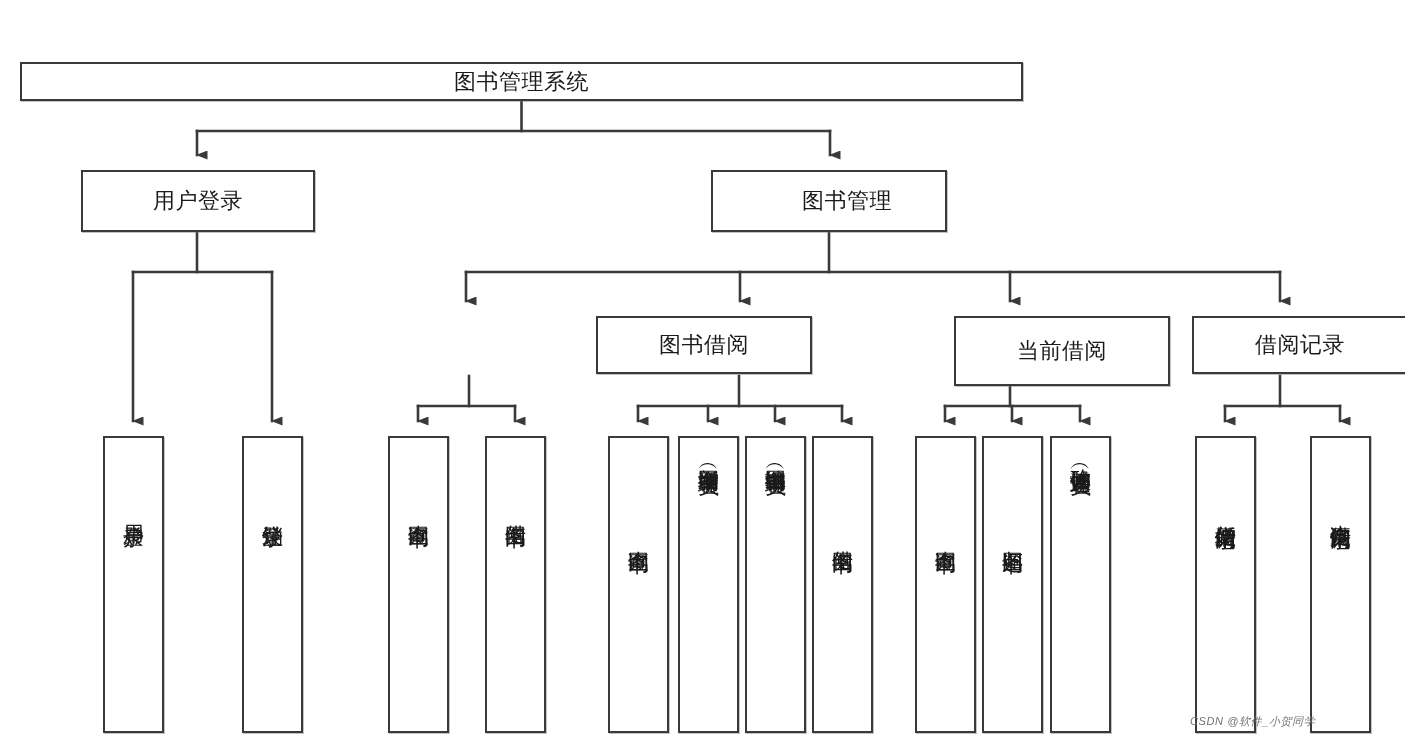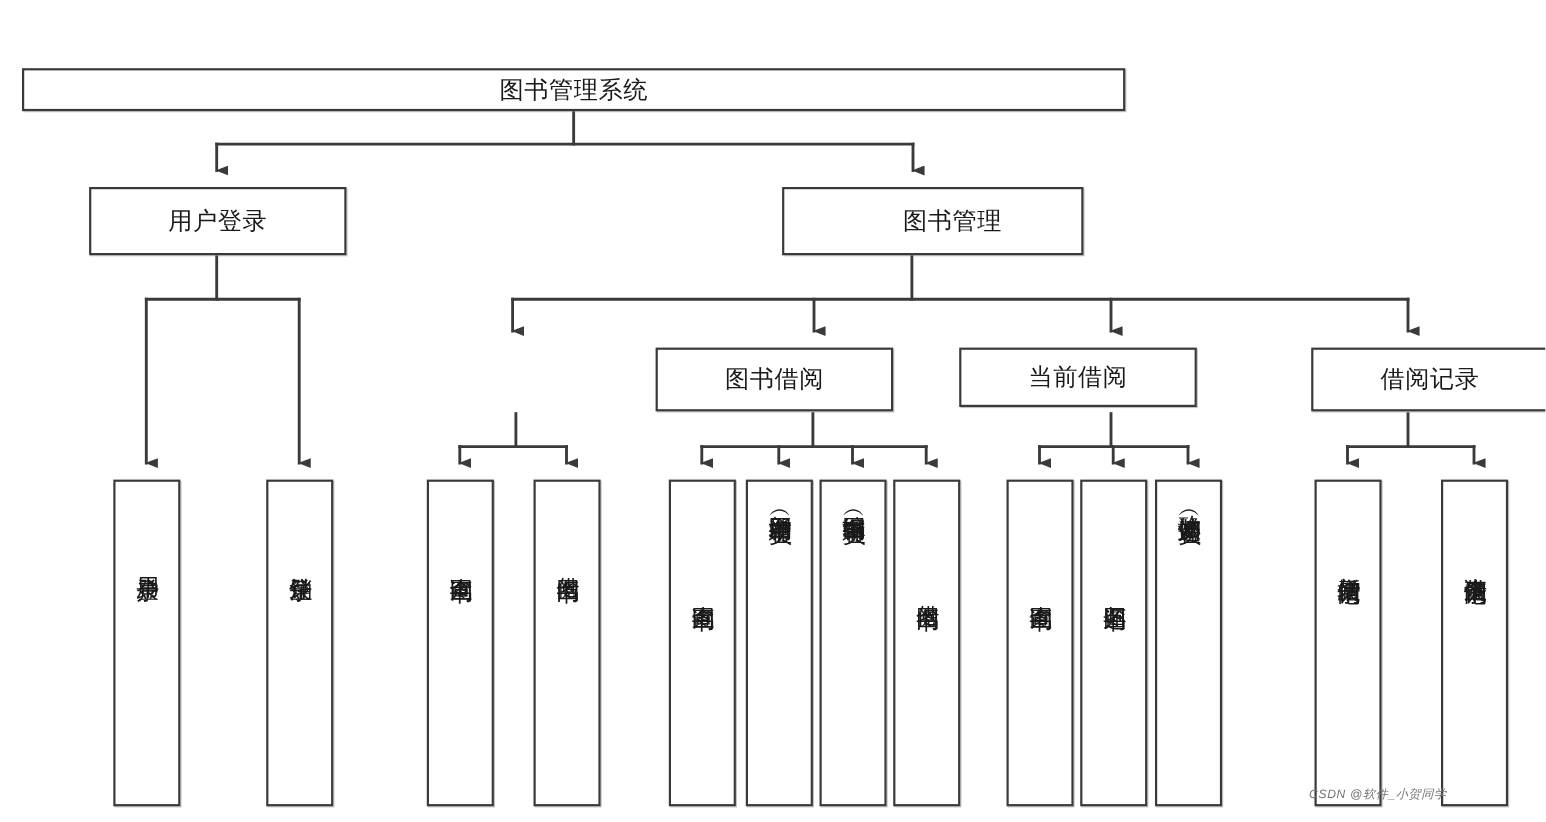--- a/index.html
+++ b/index.html
@@ -137,28 +137,28 @@
     </g>
   </svg>
 
   <div class="node root" style="left:20px; top:14px; width:1003px; height:39px;margin-top:48px;">
     <span class="label">图书管理系统</span>
   </div>
 
   <div class="node level2" style="left:81px; top:170px; width:234px; height:62px;">
     <span class="label">用户登录</span>
   </div>
-  <div class="node level2" style="left:711px; top:170px; width:274px; height:62px;padding-left:36px;">
+  <div class="node level2" style="left:711px; top:170px; width:236px; height:62px;padding-left:36px;">
     <span class="label">图书管理</span>
   </div>
 
   <div class="node level2" style="left:596px; top:316px; width:216px; height:58px;">
     <span class="label">图书借阅</span>
   </div>
-  <div class="node level2" style="left:872px; top:316px; width:216px; height:54px;">
+  <div class="node level2" style="left:954px; top:316px; width:216px; height:70px;">
     <span class="label">当前借阅</span>
   </div>
   <div class="node level2" style="left:1172px; top:316px; width:216px; height:58px;margin-left:20px;">
     <span class="label">借阅记录</span>
   </div>
 
   <div class="node vertical mid" style="left:103px; top:436px; width:61px; height:297px;">
     <span class="label">用户登录</span>
   </div>
   <div class="node vertical mid" style="left:242px; top:436px; width:61px; height:297px;">

